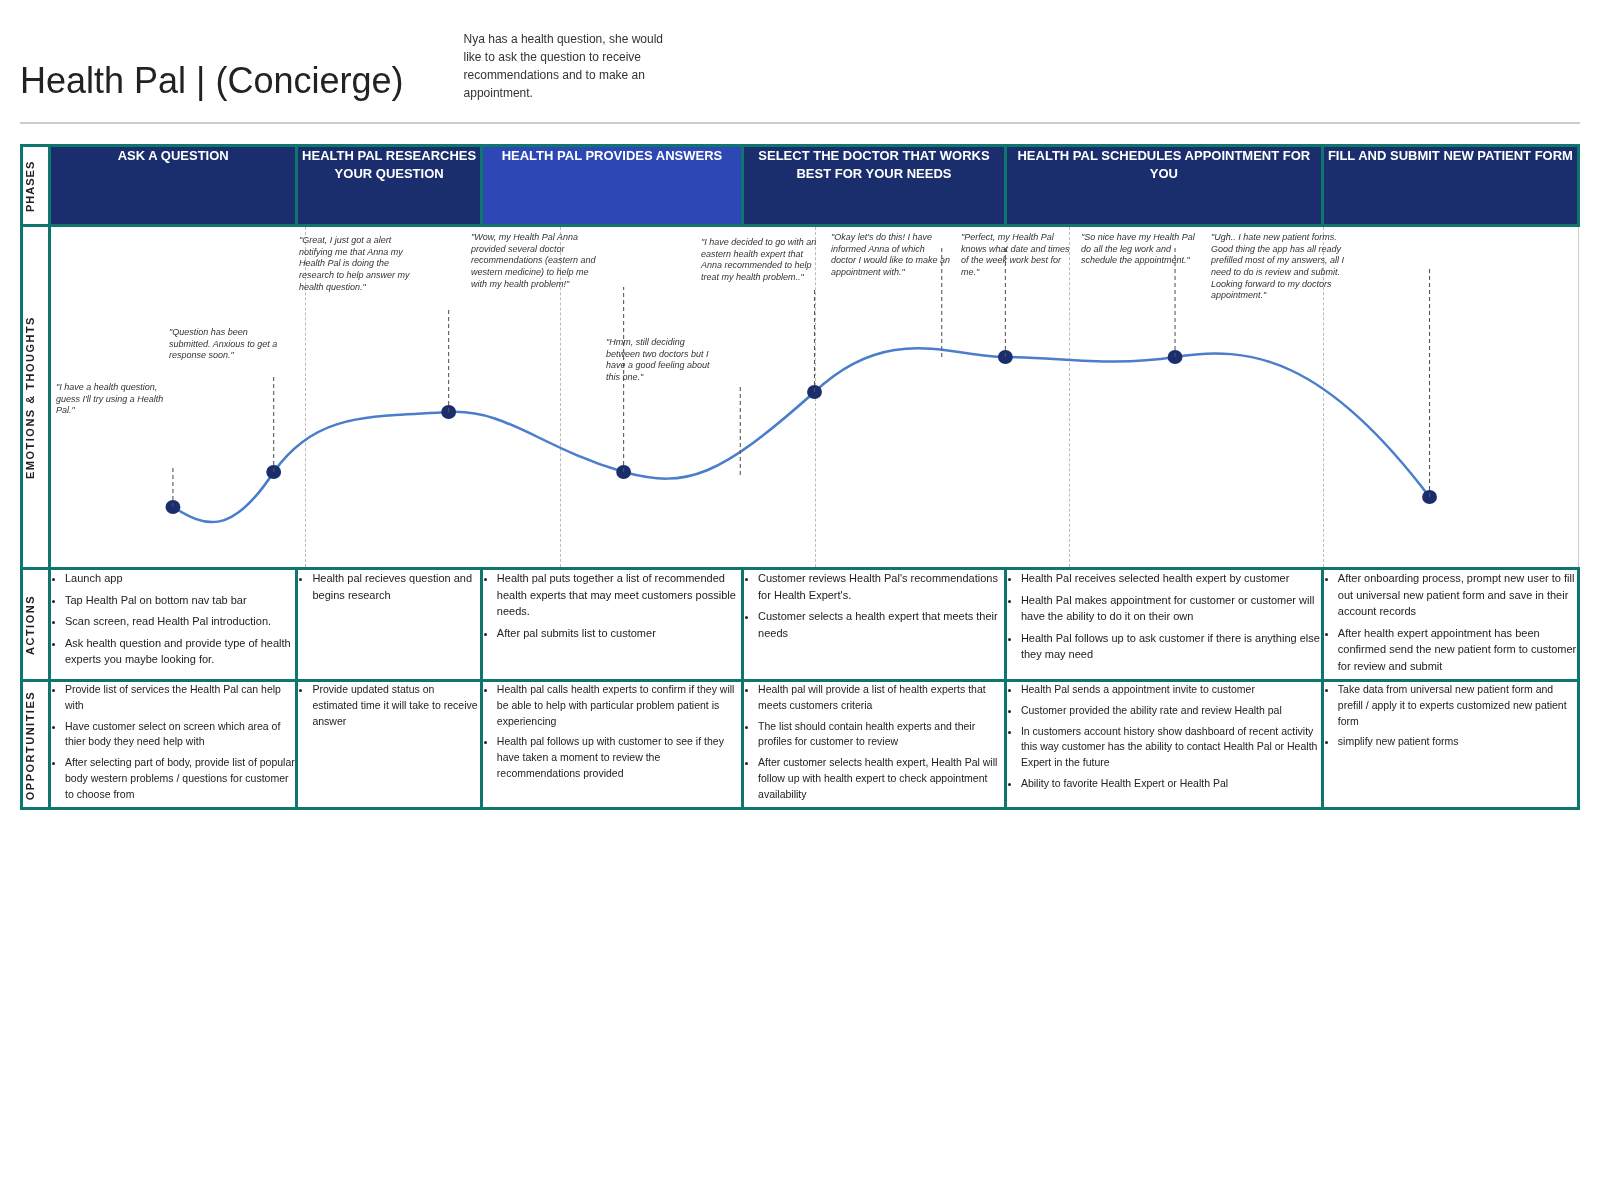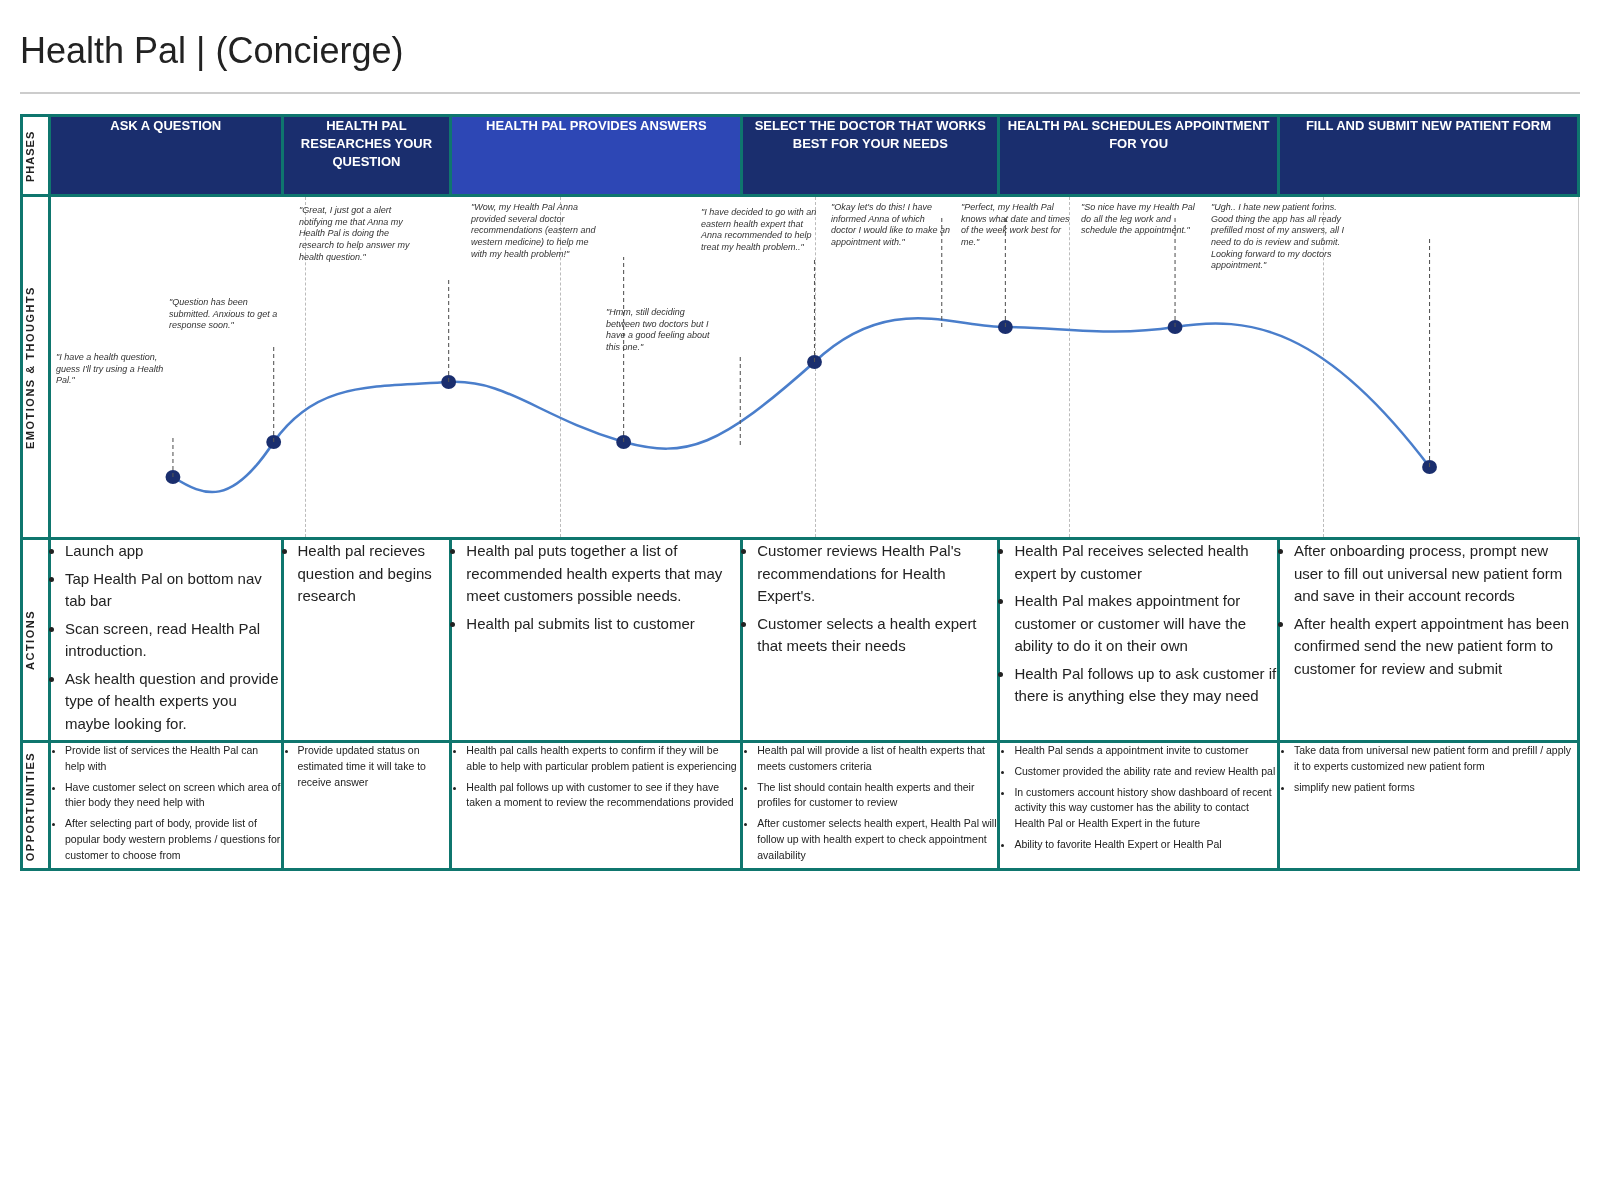--- a/index.html
+++ b/index.html
@@ -109,21 +109,21 @@
       color: #222;
       border: 1px solid #ccc;
       background: #fff;
     }
 
     
     .actions-cell {
       border: 1px solid #ccc;
       padding: 10px 12px;
       vertical-align: top;
-      font-size: 15px;
+      font-size: 11px;
       line-height: 1.5;
     }
     .actions-cell ul {
       list-style: disc;
       padding-left: 14px;
     }
     .actions-cell ul li {
       margin-bottom: 5px;
     }
 
@@ -161,20 +161,21 @@
     }
   </style>
 </head>
 <body>
 
 <div class="header">
   <div class="header-title">Health Pal | (Concierge)</div>
 
 
 
+  <div class="header-note">Nya has a health question, she would like to ask the question to receive recommendations and to make an appointment.</div>
 </div>
 
 <table class="journey-table">
 
   <tbody>
       <tr class="row-phases">
     <td class="section-label-phases">
       <span>PHASES</span>
     </td>
     <td class="phase-header-cell">
@@ -263,21 +264,21 @@
       </ul>
     </td>
     <td class="actions-cell">
       <ul>
         <li>Health pal recieves question and begins research</li>
       </ul>
     </td>
     <td class="actions-cell">
       <ul>
         <li>Health pal puts together a list of recommended health experts that may meet customers possible needs.</li>
-        <li>Health pal submits list to customer</li>
+        <li>After pal submits list to customer</li>
       </ul>
     </td>
     <td class="actions-cell">
       <ul>
         <li>Customer reviews Health Pal's recommendations for Health Expert's.</li>
         <li>Customer selects a health expert that meets their needs</li>
       </ul>
     </td>
     <td class="actions-cell">
       <ul>

